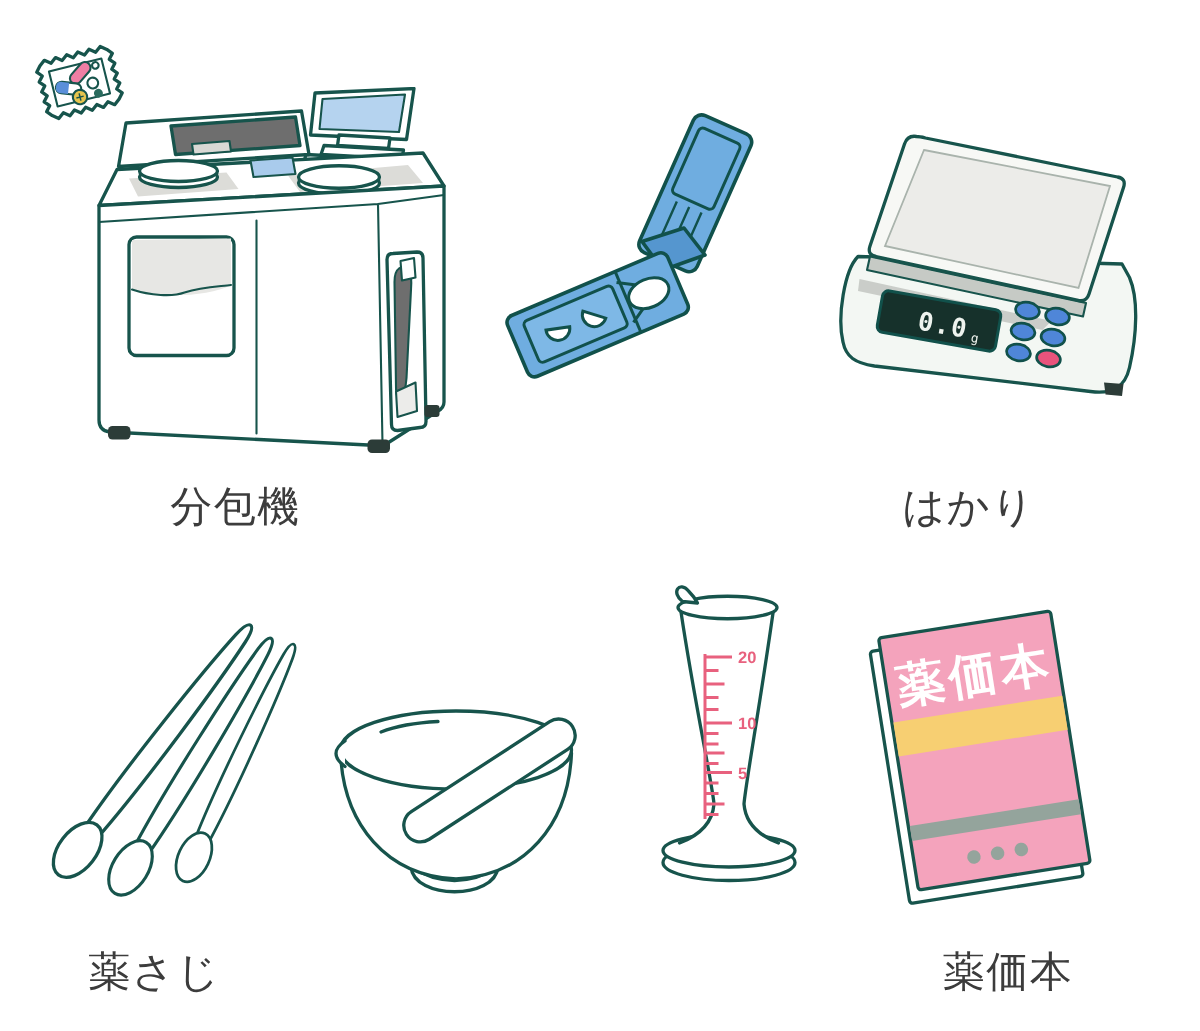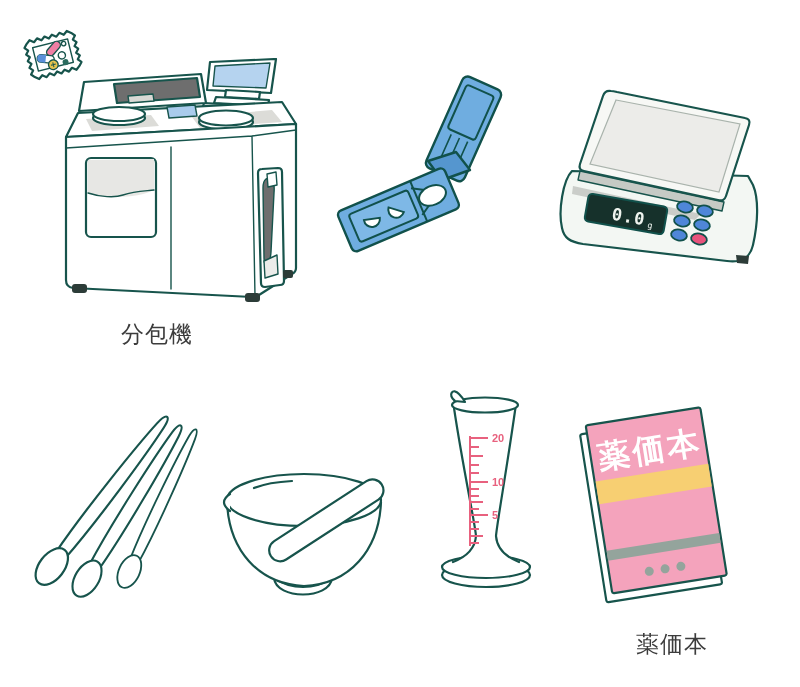--- a/index.html
+++ b/index.html
@@ -1,19 +1,19 @@
 <!DOCTYPE html>
 <html><head>
 <meta charset="utf-8">
 <style>
   html,body{margin:0;padding:0;background:#fff;}
   .canvas{position:relative;width:800px;height:687px;background:#ffffff;overflow:hidden;
           font-family:"Liberation Sans","DejaVu Sans",sans-serif;}
   .fig{position:absolute;}
-  .caption{position:absolute;width:200px;text-align:center;font-size:23px;
+  .caption{position:absolute;width:200px;text-align:center;font-size:28px;
            color:#3c3c3c;letter-spacing:1px;white-space:nowrap;}
   svg{display:block;}
   .ol{stroke:#17544c;stroke-width:2.2;stroke-linejoin:round;stroke-linecap:round;}
   .thin{stroke:#17544c;stroke-width:1.4;stroke-linejoin:round;stroke-linecap:round;}
 </style>
 </head>
 <body>
 
 <div class="canvas">
 
@@ -168,15 +168,17 @@
       <rect x="23" y="79" width="114" height="23" fill="#f7cf72"></rect>
       <rect x="23" y="149" width="114" height="10" fill="#94a49c"></rect>
       <circle cx="62" cy="176" r="4.5" fill="#94a49c"></circle>
       <circle cx="78" cy="176" r="4.5" fill="#94a49c"></circle>
       <circle cx="94" cy="176" r="4.5" fill="#94a49c"></circle>
       <text x="29" y="67" font-size="32" font-weight="bold" letter-spacing="3" fill="#ffffff">薬価本</text>
     </g>
   </svg>
 
   <div class="caption" style="left:57px;top:319px">分包機</div>
+  <div class="caption" style="left:546px;top:319px">はかり</div>
+  <div class="caption" style="left:3px;top:629px">薬さじ</div>
   <div class="caption" style="left:572px;top:629px">薬価本</div>
 
 </div>
 
 </body></html>

